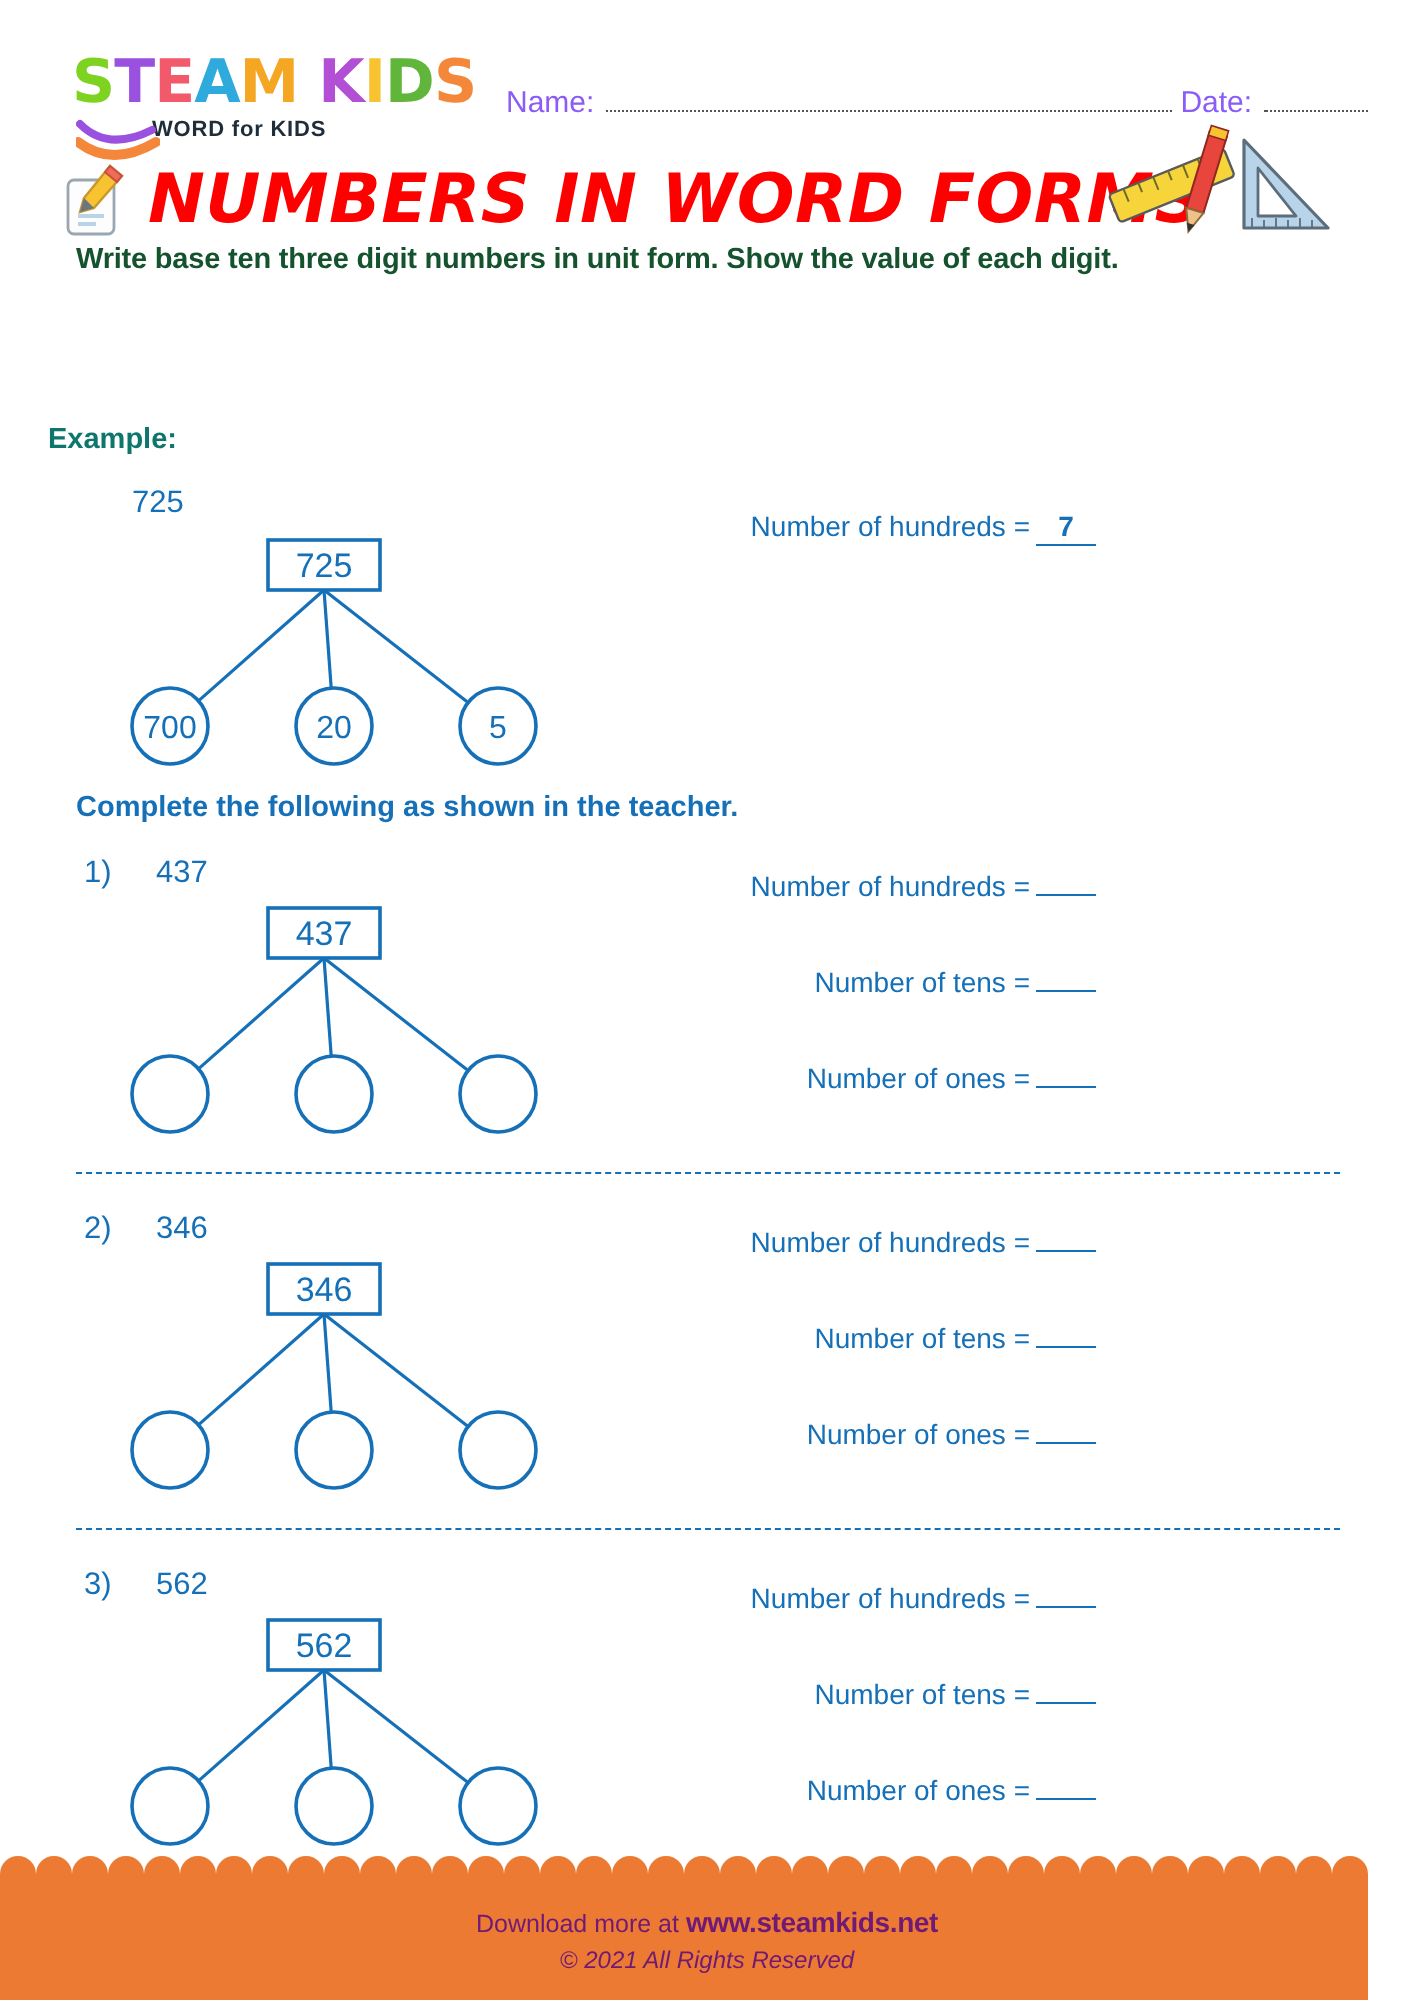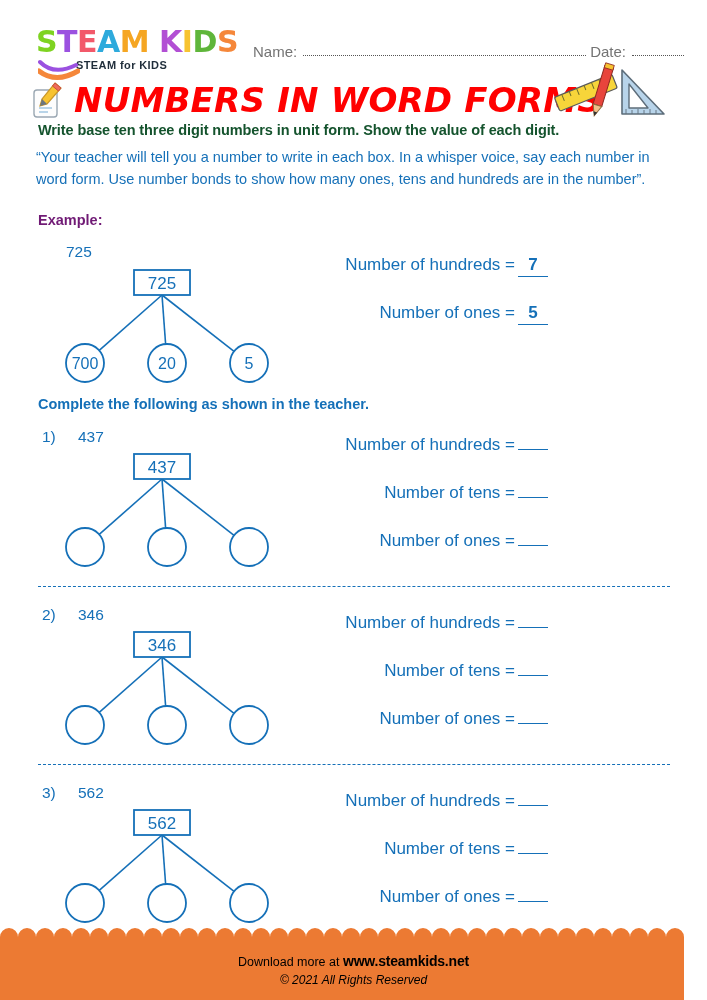--- a/index.html
+++ b/index.html
@@ -54,21 +54,21 @@
 
   
   .namedate {
     position: absolute;
     left: 253px;
     top: 36px;
     width: 430px;
     height: 24px;
     font-family: "Liberation Sans", sans-serif;
     font-size: 15px;
-    color: #737373;
+    color: #8b5cf6;
     display: flex;
     align-items: flex-end;
   }
   .nd-label { white-space: nowrap; }
   .nd-line {
     flex: 1;
     border-bottom: 1.5px dotted #555;
     margin: 0 4px 4px 6px;
     height: 1px;
   }
@@ -118,26 +118,26 @@
     left: 36px;
     top: 146px;
     width: 648px;
     font-family: "Liberation Sans", sans-serif;
     font-size: 14.5px;
     color: #1570b8;
     line-height: 22px;
   }
   .example-label {
     position: absolute;
-    left: 38px;
+    left: 24px;
     top: 212px;
     font-family: "Liberation Sans", sans-serif;
     font-weight: bold;
     font-size: 14.5px;
-    color: #701a75;
+    color: #0f766e;
   }
   .complete-label {
     position: absolute;
     left: 38px;
     top: 396px;
     font-family: "Liberation Sans", sans-serif;
     font-weight: bold;
     font-size: 14.5px;
     color: #1570b8;
   }
@@ -156,21 +156,21 @@
 
   .bond { position: absolute; left: 40px; width: 270px; height: 120px; }
 
   .answers {
     position: absolute;
     left: 318px;
     width: 230px;
   }
   .ans-line {
     font-family: "Liberation Sans", sans-serif;
-    font-size: 17px;
+    font-size: 14px;
     color: #1570b8;
     text-align: right;
     height: 48px;
     white-space: nowrap;
   }
   .ans-val {
     display: inline-block;
     min-width: 26px;
     border-bottom: 1.6px solid #1570b8;
     text-align: center;
@@ -202,39 +202,39 @@
     left: 0;
     top: -9px;
     width: 707px;
     height: 20px;
     display: block;
   }
   .footer-txt {
     position: absolute;
     width: 707px;
     text-align: center;
-    color: #000000;
+    color: #701a75;
     font-family: "Liberation Sans", sans-serif;
   }
   .footer-l1 { top: 16px; font-size: 12.5px; }
   .footer-l1 b { font-size: 14px; letter-spacing: -0.2px; }
   .footer-l2 { top: 36px; font-size: 12px; font-style: italic; }
 </style>
 </head>
 <body>
 
 <div id="page">
 
   <div class="logo-wrap">
     <svg class="logo-swoosh" viewBox="0 0 42 26">
       <path d="M2 6 Q16 20 38 9" stroke="#9b51e0" stroke-width="4" fill="none" stroke-linecap="round"></path>
       <path d="M1 15 Q18 28 40 15" stroke="#f5873a" stroke-width="5" fill="none" stroke-linecap="round"></path>
     </svg>
     <div class="logo-word" id="logo-word"><span style="color: rgb(126, 211, 33);">S</span><span style="color: rgb(155, 81, 224);">T</span><span style="color: rgb(242, 89, 106);">E</span><span style="color: rgb(46, 170, 220);">A</span><span style="color: rgb(245, 166, 35);">M</span><span style="color: rgb(255, 255, 255);">&nbsp;</span><span style="color: rgb(178, 79, 212);">K</span><span style="color: rgb(247, 195, 49);">I</span><span style="color: rgb(95, 182, 58);">D</span><span style="color: rgb(245, 135, 58);">S</span></div>
-    <div class="logo-sub">STEAM for KIDS</div>
+    <div class="logo-sub">WORD for KIDS</div>
   </div>
 
   <div class="namedate">
     <span class="nd-label">Name:</span>
     <span class="nd-line name"></span>
     <span class="nd-label">Date:</span>
     <span class="nd-line date"></span>
   </div>
 
   <div class="title-row">
@@ -276,21 +276,20 @@
           <line x1="82" y1="52" x2="82" y2="48"></line>
         <line x1="88" y1="52" x2="88" y2="47"></line>
           <line x1="94" y1="52" x2="94" y2="48"></line>
         <line x1="100" y1="52" x2="100" y2="47"></line>
           <line x1="106" y1="52" x2="106" y2="48"></line>
       </g>
     </g>
   </svg>
 
   <div class="instr-bold">Write base ten three digit numbers in unit form. Show the value of each digit.</div>
-  <div class="instr-quote">“Your teacher will tell you a number to write in each box. In a whisper voice, say each number in word form. Use number bonds to show how many ones, tens and hundreds are in the number”.</div>
   <div class="example-label">Example:</div>
   <div class="complete-label">Complete the following as shown in the teacher.</div>
 
   <div id="blocks">
       <div class="block" style="top: 0px;">
         <div class="blk-num blk-val-ex" style="top: 243px;">725</div>
         <div class="bond" style="top: 268px;"><svg viewBox="0 0 270 120" style="width: 270px; height: 120px;">
             <line x1="122" y1="27" x2="59.241520424741836" y2="82.42307287165656" stroke="#1570b8" stroke-width="1.6"></line>
             <line x1="122" y1="27" x2="125.60670258231497" y2="76.05115511948361" stroke="#1570b8" stroke-width="1.6"></line>
             <line x1="122" y1="27" x2="194.03014593269666" y2="83.2994244071652" stroke="#1570b8" stroke-width="1.6"></line>
@@ -298,21 +297,20 @@
             <text x="122" y="20.5" text-anchor="middle" font-family="&quot;Liberation Sans&quot;, sans-serif" font-size="17" fill="#1570b8">725</text>
             <circle cx="45" cy="95" r="19" fill="#fff" stroke="#1570b8" stroke-width="1.8"></circle>
             <text x="45" y="101" text-anchor="middle" font-family="&quot;Liberation Sans&quot;, sans-serif" font-size="16" fill="#1570b8">700</text>
             <circle cx="127" cy="95" r="19" fill="#fff" stroke="#1570b8" stroke-width="1.8"></circle>
             <text x="127" y="101" text-anchor="middle" font-family="&quot;Liberation Sans&quot;, sans-serif" font-size="16" fill="#1570b8">20</text>
             <circle cx="209" cy="95" r="19" fill="#fff" stroke="#1570b8" stroke-width="1.8"></circle>
             <text x="209" y="101" text-anchor="middle" font-family="&quot;Liberation Sans&quot;, sans-serif" font-size="16" fill="#1570b8">5</text>
           </svg></div>
         <div class="answers" style="top: 255px;">
           <div class="ans-line"><span>Number of hundreds =</span><span class="ans-val">7</span></div>
-          <div class="ans-line"><span>Number of ones =</span><span class="ans-val">5</span></div>
         </div>
       </div>
       <div class="block" style="top: 0px;">
         <div class="blk-num blk-idx" style="top: 428px;">1)</div>
         <div class="blk-num blk-val" style="top: 428px;">437</div>
         <div class="bond" style="top: 452px;"><svg viewBox="0 0 270 120" style="width: 270px; height: 120px;">
             <line x1="122" y1="27" x2="59.241520424741836" y2="82.42307287165656" stroke="#1570b8" stroke-width="1.6"></line>
             <line x1="122" y1="27" x2="125.60670258231497" y2="76.05115511948361" stroke="#1570b8" stroke-width="1.6"></line>
             <line x1="122" y1="27" x2="194.03014593269666" y2="83.2994244071652" stroke="#1570b8" stroke-width="1.6"></line>
             <rect x="94" y="2" width="56" height="25" fill="#fff" stroke="#1570b8" stroke-width="1.8"></rect>

